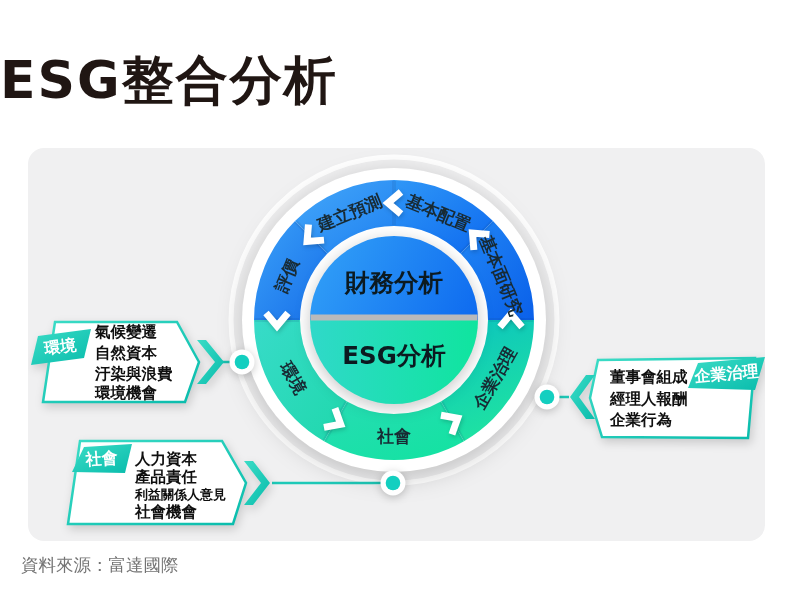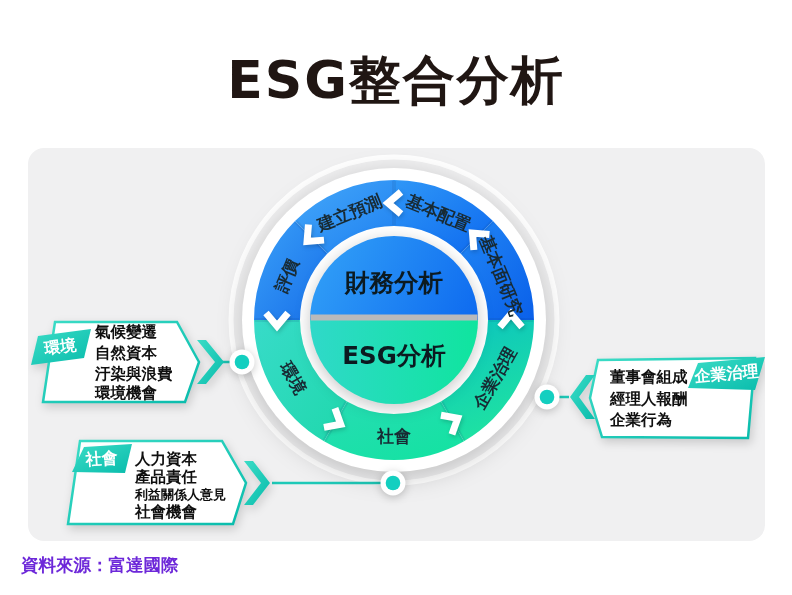--- a/index.html
+++ b/index.html
@@ -1,24 +1,24 @@
 <!DOCTYPE html>
 <html><head>
 <meta charset="utf-8">
 <style>
   * { margin:0; padding:0; box-sizing:border-box; }
   html,body { width:792px; height:595px; background:#ffffff;
               font-family:"DejaVu Sans","Liberation Sans",sans-serif; }
   #page { position:relative; width:792px; height:595px; overflow:hidden; background:#ffffff; }
-  #title { position:absolute; left:0; top:46px; width:792px; text-align:center;
+  #title { position:absolute; left:0; top:46px; width:792px; 
            font-size:52px; font-weight:900; letter-spacing:2px; color:#201613; }
   #panel { position:absolute; left:28px; top:148px; width:737px; height:393px;
            background:#f0f0f1; border-radius:16px; }
   #diagram { position:absolute; left:0; top:0; }
-  #source { position:absolute; left:21px; top:553px; font-size:17.5px; font-weight:700; color:#6d28d9; }
+  #source { position:absolute; left:21px; top:553px; font-size:17.5px; font-weight:400; color:#737373; }
   text { font-family:"DejaVu Sans","Liberation Sans",sans-serif; }
   .callout-item { font-size:15.5px; font-weight:700; fill:#0f0f0f; }
   .callout-item-small { font-size:13px; font-weight:700; fill:#0f0f0f; }
   .tab-text { font-size:16px; font-weight:700; fill:#ffffff; }
   .center-label { font-size:24.5px; font-weight:800; fill:#0c1a20; text-anchor:middle; }
   .shadow-soft { filter:drop-shadow(2px 4px 5px rgba(0,0,0,0.16)); }
   .shadow-ring { filter:drop-shadow(0 6px 12px rgba(0,0,0,0.20)); }
   .shadow-disc { filter:drop-shadow(0 4px 8px rgba(0,0,0,0.22)); }
   .shadow-dot  { filter:drop-shadow(0 2px 4px rgba(0,0,0,0.22)); }
 </style>

